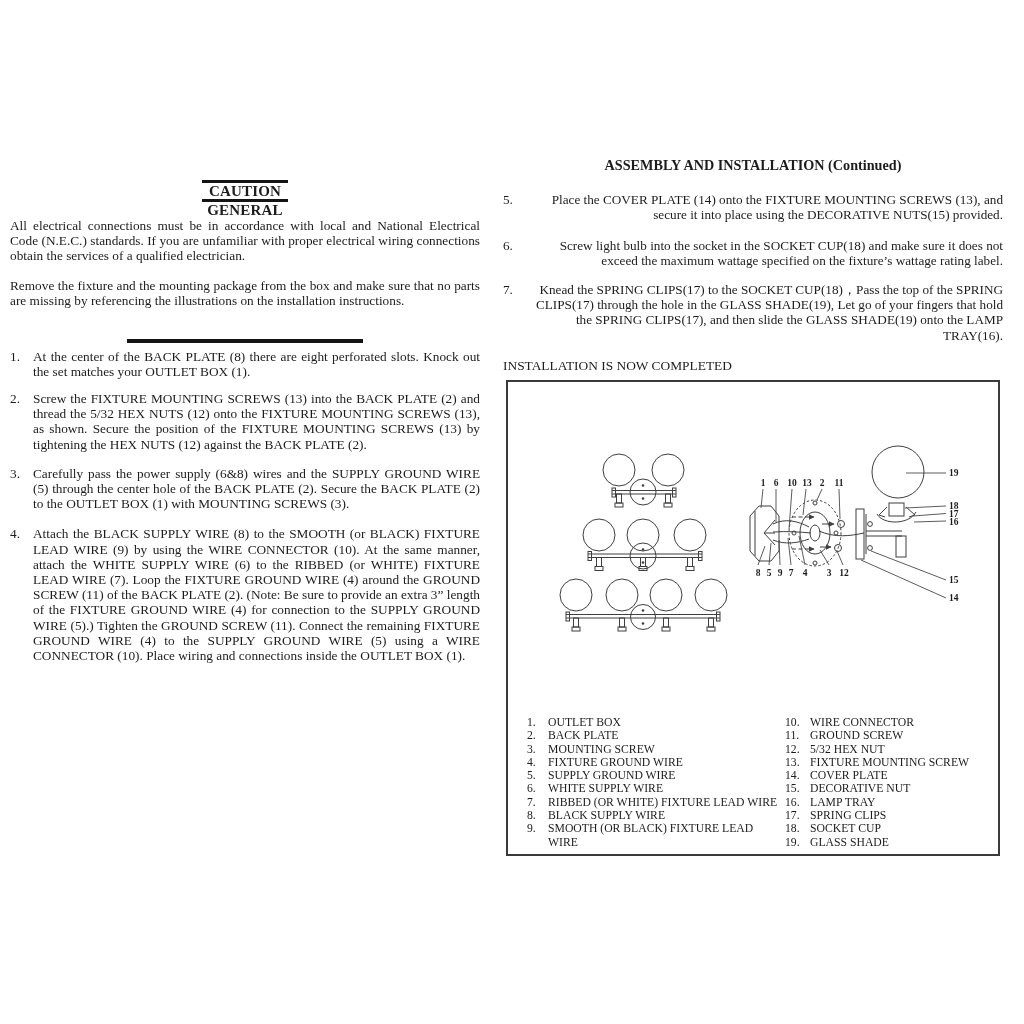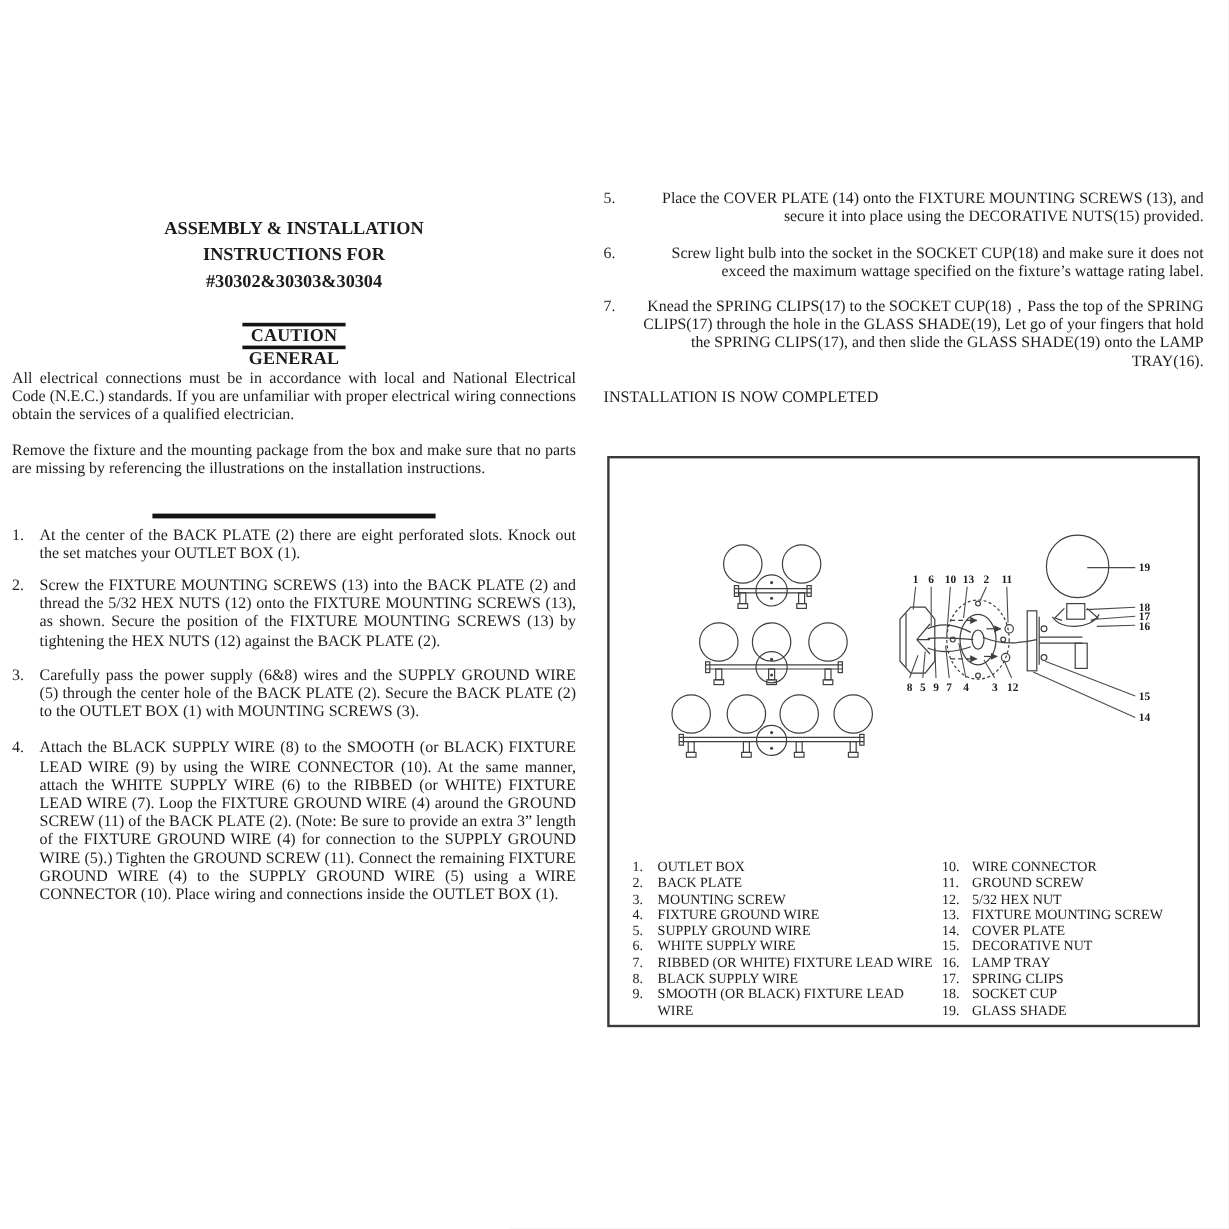--- a/index.html
+++ b/index.html
@@ -61,59 +61,55 @@
   .dln { stroke:#3f3f3f; fill:none; stroke-width:1; }
   .ldr { stroke:#4a4a4a; fill:none; stroke-width:0.9; }
   .cnum { font:bold 9.5px "Liberation Serif","DejaVu Serif",serif; fill:#1c1c1c; }
 </style>
 </head>
 <body>
 
 <div class="page">
 
   <div class="col-left">
-    <div class="doc-title">
-      <div>ASSEMBLY &amp; INSTALLATION</div>
-      <div>INSTRUCTIONS FOR</div>
-      <div>#30302&amp;30303&amp;30304</div>
-    </div>
 
 
     <div class="overline ov-small"></div>
     <h3 class="sec">CAUTION</h3>
 
     <div class="overline ov-small"></div>
     <h3 class="sec">GENERAL</h3>
     <p class="p-general">All electrical connections must be in accordance with local and National Electrical Code (N.E.C.) standards.  If you are unfamiliar with proper electrical wiring connections obtain the services of a qualified electrician.</p>
 
     <p class="p-remove">Remove the fixture and the mounting package from the box and make sure that no parts are missing by referencing the illustrations on the installation instructions.</p>
 
     <div class="overline ov-large"></div>
 
     <div class="steps">
       <div class="step mb12">
         <span class="n">1.</span>
-        <span class="t">At the center of the BACK PLATE (2) there are eight perforated slots.  Knock out the set matches your OUTLET BOX (1).</span>
+        <span class="t">At the center of the BACK PLATE (8) there are eight perforated slots.  Knock out the set matches your OUTLET BOX (1).</span>
       </div>
       <div class="step mb14">
         <span class="n">2.</span>
         <span class="t">Screw the  FIXTURE MOUNTING SCREWS (13) into the BACK PLATE (2) and thread the 5/32 HEX NUTS (12) onto the FIXTURE MOUNTING SCREWS (13), as shown.  Secure the position of the FIXTURE MOUNTING SCREWS (13) by tightening the HEX NUTS (12) against the BACK PLATE (2).</span>
       </div>
       <div class="step mb15">
         <span class="n">3.</span>
         <span class="t">Carefully pass the power supply (6&amp;8) wires and the SUPPLY GROUND WIRE (5) through the center hole of the BACK PLATE (2).  Secure the BACK PLATE (2) to the OUTLET BOX (1) with MOUNTING SCREWS (3).</span>
       </div>
       <div class="step">
         <span class="n">4.</span>
         <span class="t">Attach the BLACK SUPPLY WIRE (8) to the SMOOTH (or BLACK) FIXTURE LEAD WIRE (9) by using the WIRE CONNECTOR (10).  At the same manner, attach the WHITE SUPPLY WIRE (6) to the RIBBED (or WHITE) FIXTURE LEAD WIRE (7). Loop the FIXTURE GROUND WIRE (4) around the GROUND SCREW (11) of the BACK PLATE (2).  (Note: Be sure to provide an extra 3” length of the FIXTURE GROUND WIRE (4) for connection to the SUPPLY GROUND WIRE (5).)  Tighten the GROUND SCREW (11).  Connect the remaining FIXTURE GROUND WIRE (4) to the SUPPLY GROUND WIRE (5) using a WIRE CONNECTOR (10).  Place wiring and connections inside the OUTLET BOX (1).</span>
       </div>
     </div>
   </div>
 
   <div class="col-right">
+    <h3 class="rc-head">ASSEMBLY AND INSTALLATION (Continued)</h3>
 
     <div class="rstep mb15">
       <span class="n">5.</span>
       <span class="t">Place the COVER PLATE (14) onto the FIXTURE MOUNTING SCREWS (13), and secure it into place using the DECORATIVE NUTS(15) provided.</span>
     </div>
     <div class="rstep mb13">
       <span class="n">6.</span>
       <span class="t">Screw light bulb into the socket in the SOCKET CUP(18) and make sure it does not exceed the maximum wattage specified on the fixture’s wattage rating label.</span>
     </div>
     <div class="rstep mb15">

